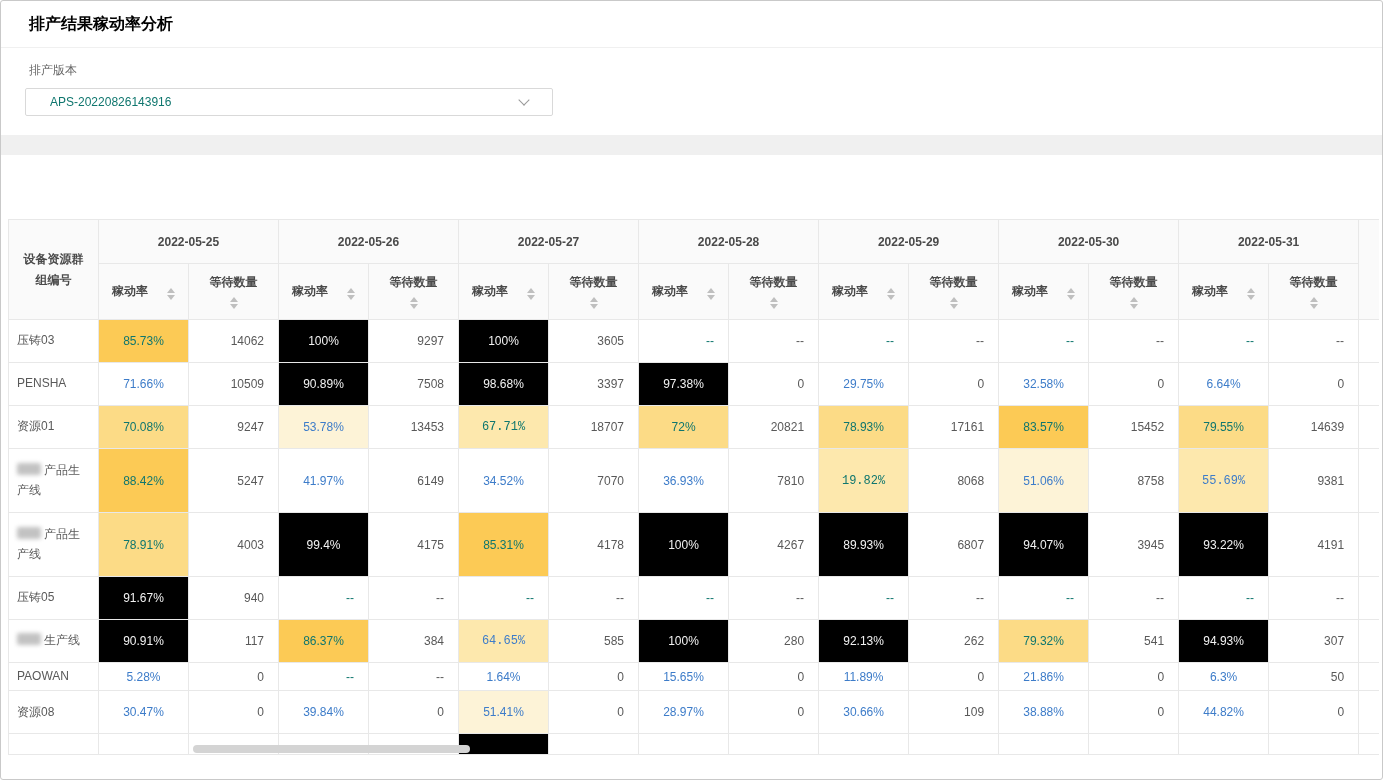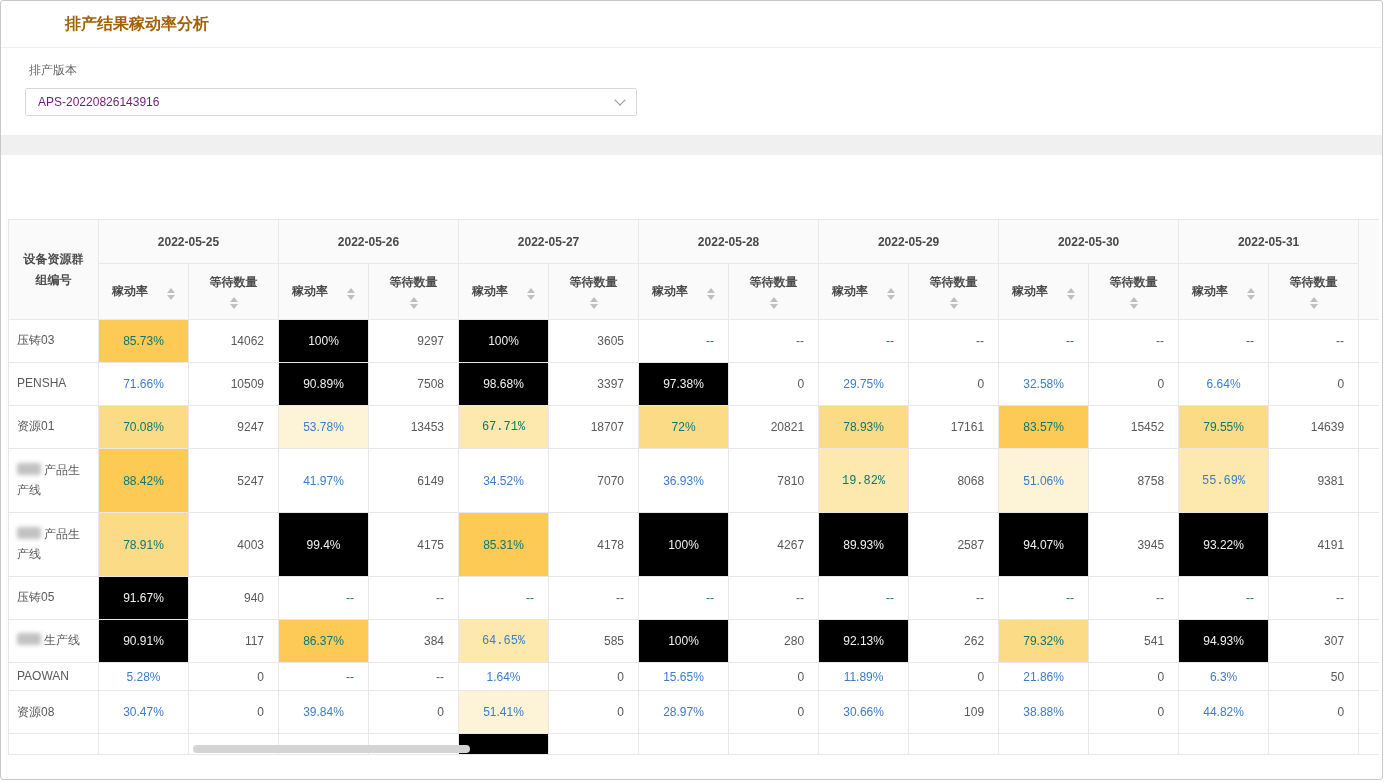--- a/index.html
+++ b/index.html
@@ -1,26 +1,26 @@
 <!DOCTYPE html>
 <html><head>
 <meta charset="utf-8">
 <style>
   html,body{margin:0;padding:0;background:#fff;font-family:"Liberation Sans","DejaVu Sans",sans-serif;}
   .page{position:relative;width:1383px;height:780px;border:1px solid #c9c9c9;border-radius:3px;background:#fff;overflow:hidden;box-sizing:border-box;}
 
   
   .titlebar{padding:13px 28px 12px 28px;border-bottom:1px solid #f0f0f0;}
-  .title{font-size:16px;font-weight:600;color:#a16207;margin-left:36px;}
+  .title{font-size:16px;font-weight:600;color:#000000;}
 
   
   .form{padding:14px 28px 0 24px;}
   .form-label{font-size:12px;color:#666;margin:0 0 9px 4px;}
-  .select{width:612px;height:28px;box-sizing:border-box;border:1px solid #d9d9d9;border-radius:2px;background:#fff;
-          display:flex;align-items:center;justify-content:space-between;padding:0 12px;font-size:12px;color:#701a75;cursor:pointer;}
+  .select{width:528px;height:28px;box-sizing:border-box;border:1px solid #d9d9d9;border-radius:2px;background:#fff;
+          display:flex;align-items:center;justify-content:space-between;padding:0 24px;font-size:12px;color:#0f766e;cursor:pointer;}
   .chev{width:7px;height:7px;border-right:1.4px solid #999;border-bottom:1.4px solid #999;transform:rotate(45deg);margin-top:-4px;}
 
   
   .band{height:20px;background:#f0f0f0;margin-top:19px;}
 
   
   .table-wrap{position:absolute;left:7px;top:218px;width:1371px;height:537px;overflow:hidden;}
   table{border-collapse:collapse;table-layout:fixed;width:1371px;font-size:12px;}
   th,td{border:1px solid #e8e8e8;padding:0;overflow:hidden;white-space:nowrap;}
   thead th{background:#fafafa;color:#4a4a4a;font-weight:600;}
@@ -289,21 +289,21 @@
             <td class="label"><span class="redact"></span><span>产品生产线</span></td>
             <td class="u t-light c-d">78.91%</td>
             <td class="w">4003</td>
             <td class="u t-strong c-w">99.4%</td>
             <td class="w">4175</td>
             <td class="u t-med c-d">85.31%</td>
             <td class="w">4178</td>
             <td class="u t-strong c-w">100%</td>
             <td class="w">4267</td>
             <td class="u t-strong c-w">89.93%</td>
-            <td class="w">2587</td>
+            <td class="w">6807</td>
             <td class="u t-strong c-w">94.07%</td>
             <td class="w">3945</td>
             <td class="u t-strong c-w">93.22%</td>
             <td class="w">4191</td>
             <td class="sliv"></td>
           </tr>
           <tr style="height:43px">
             <td class="label"><span>压铸05</span></td>
             <td class="u t-strong c-w">91.67%</td>
             <td class="w">940</td>

